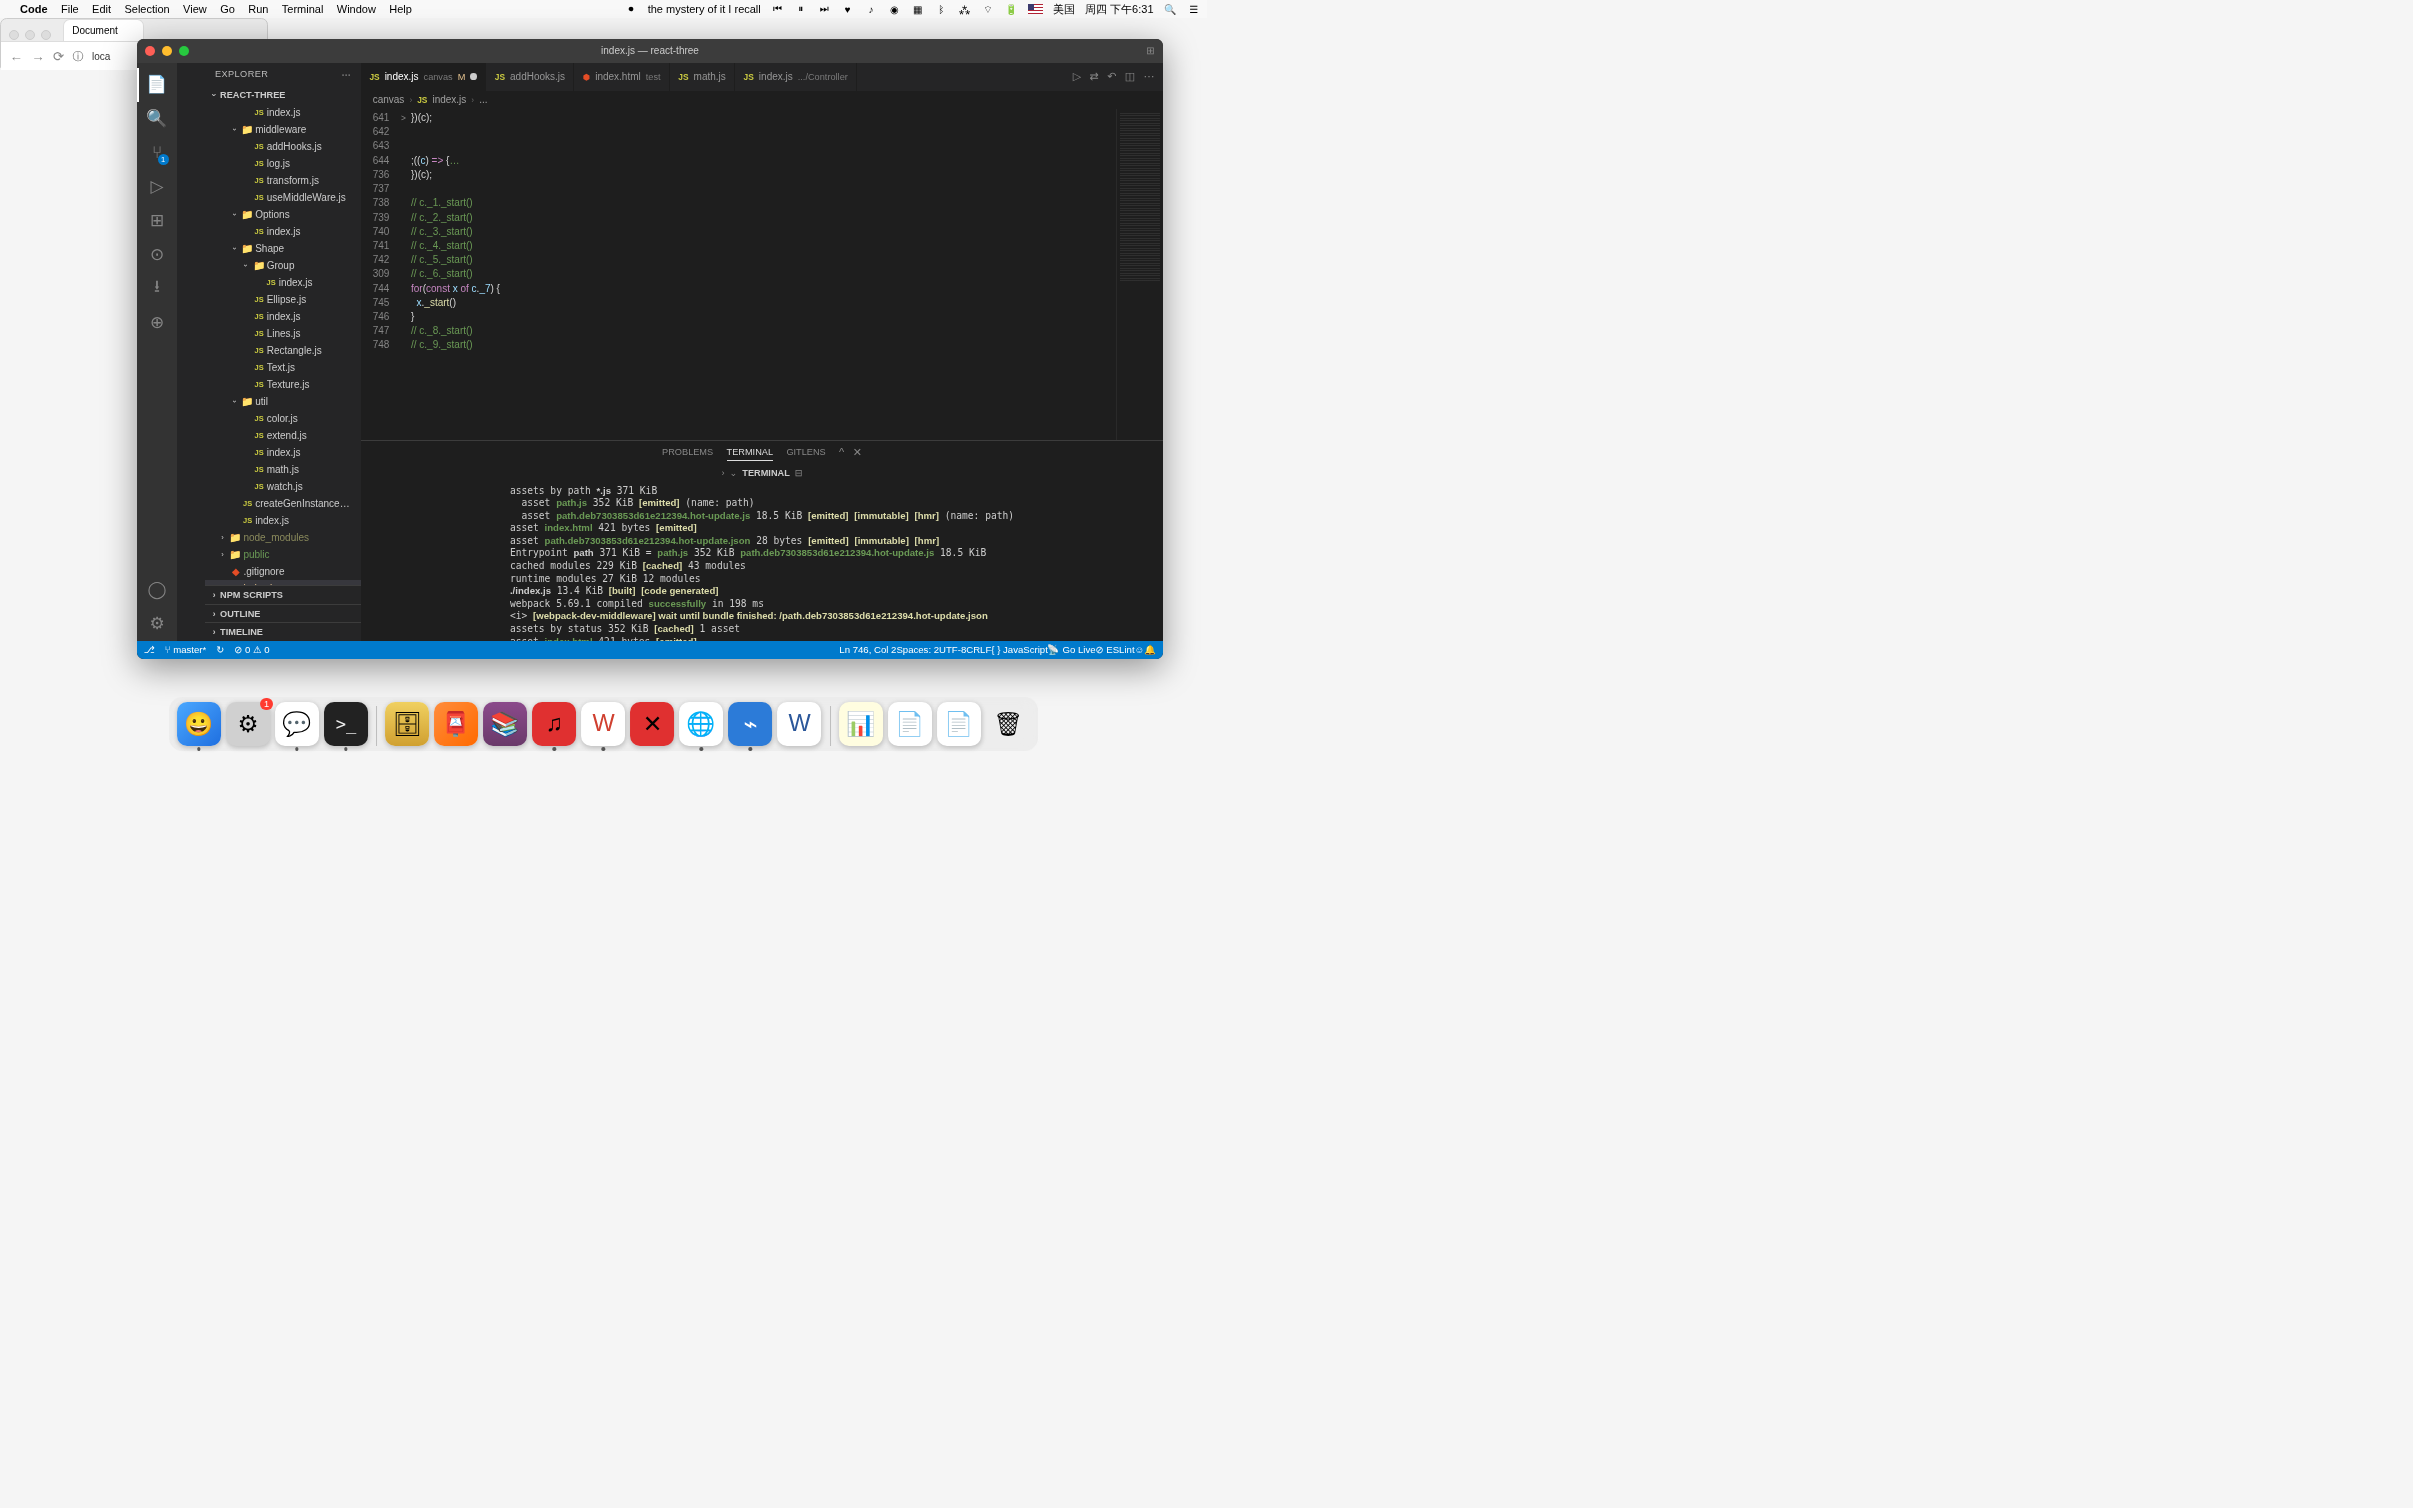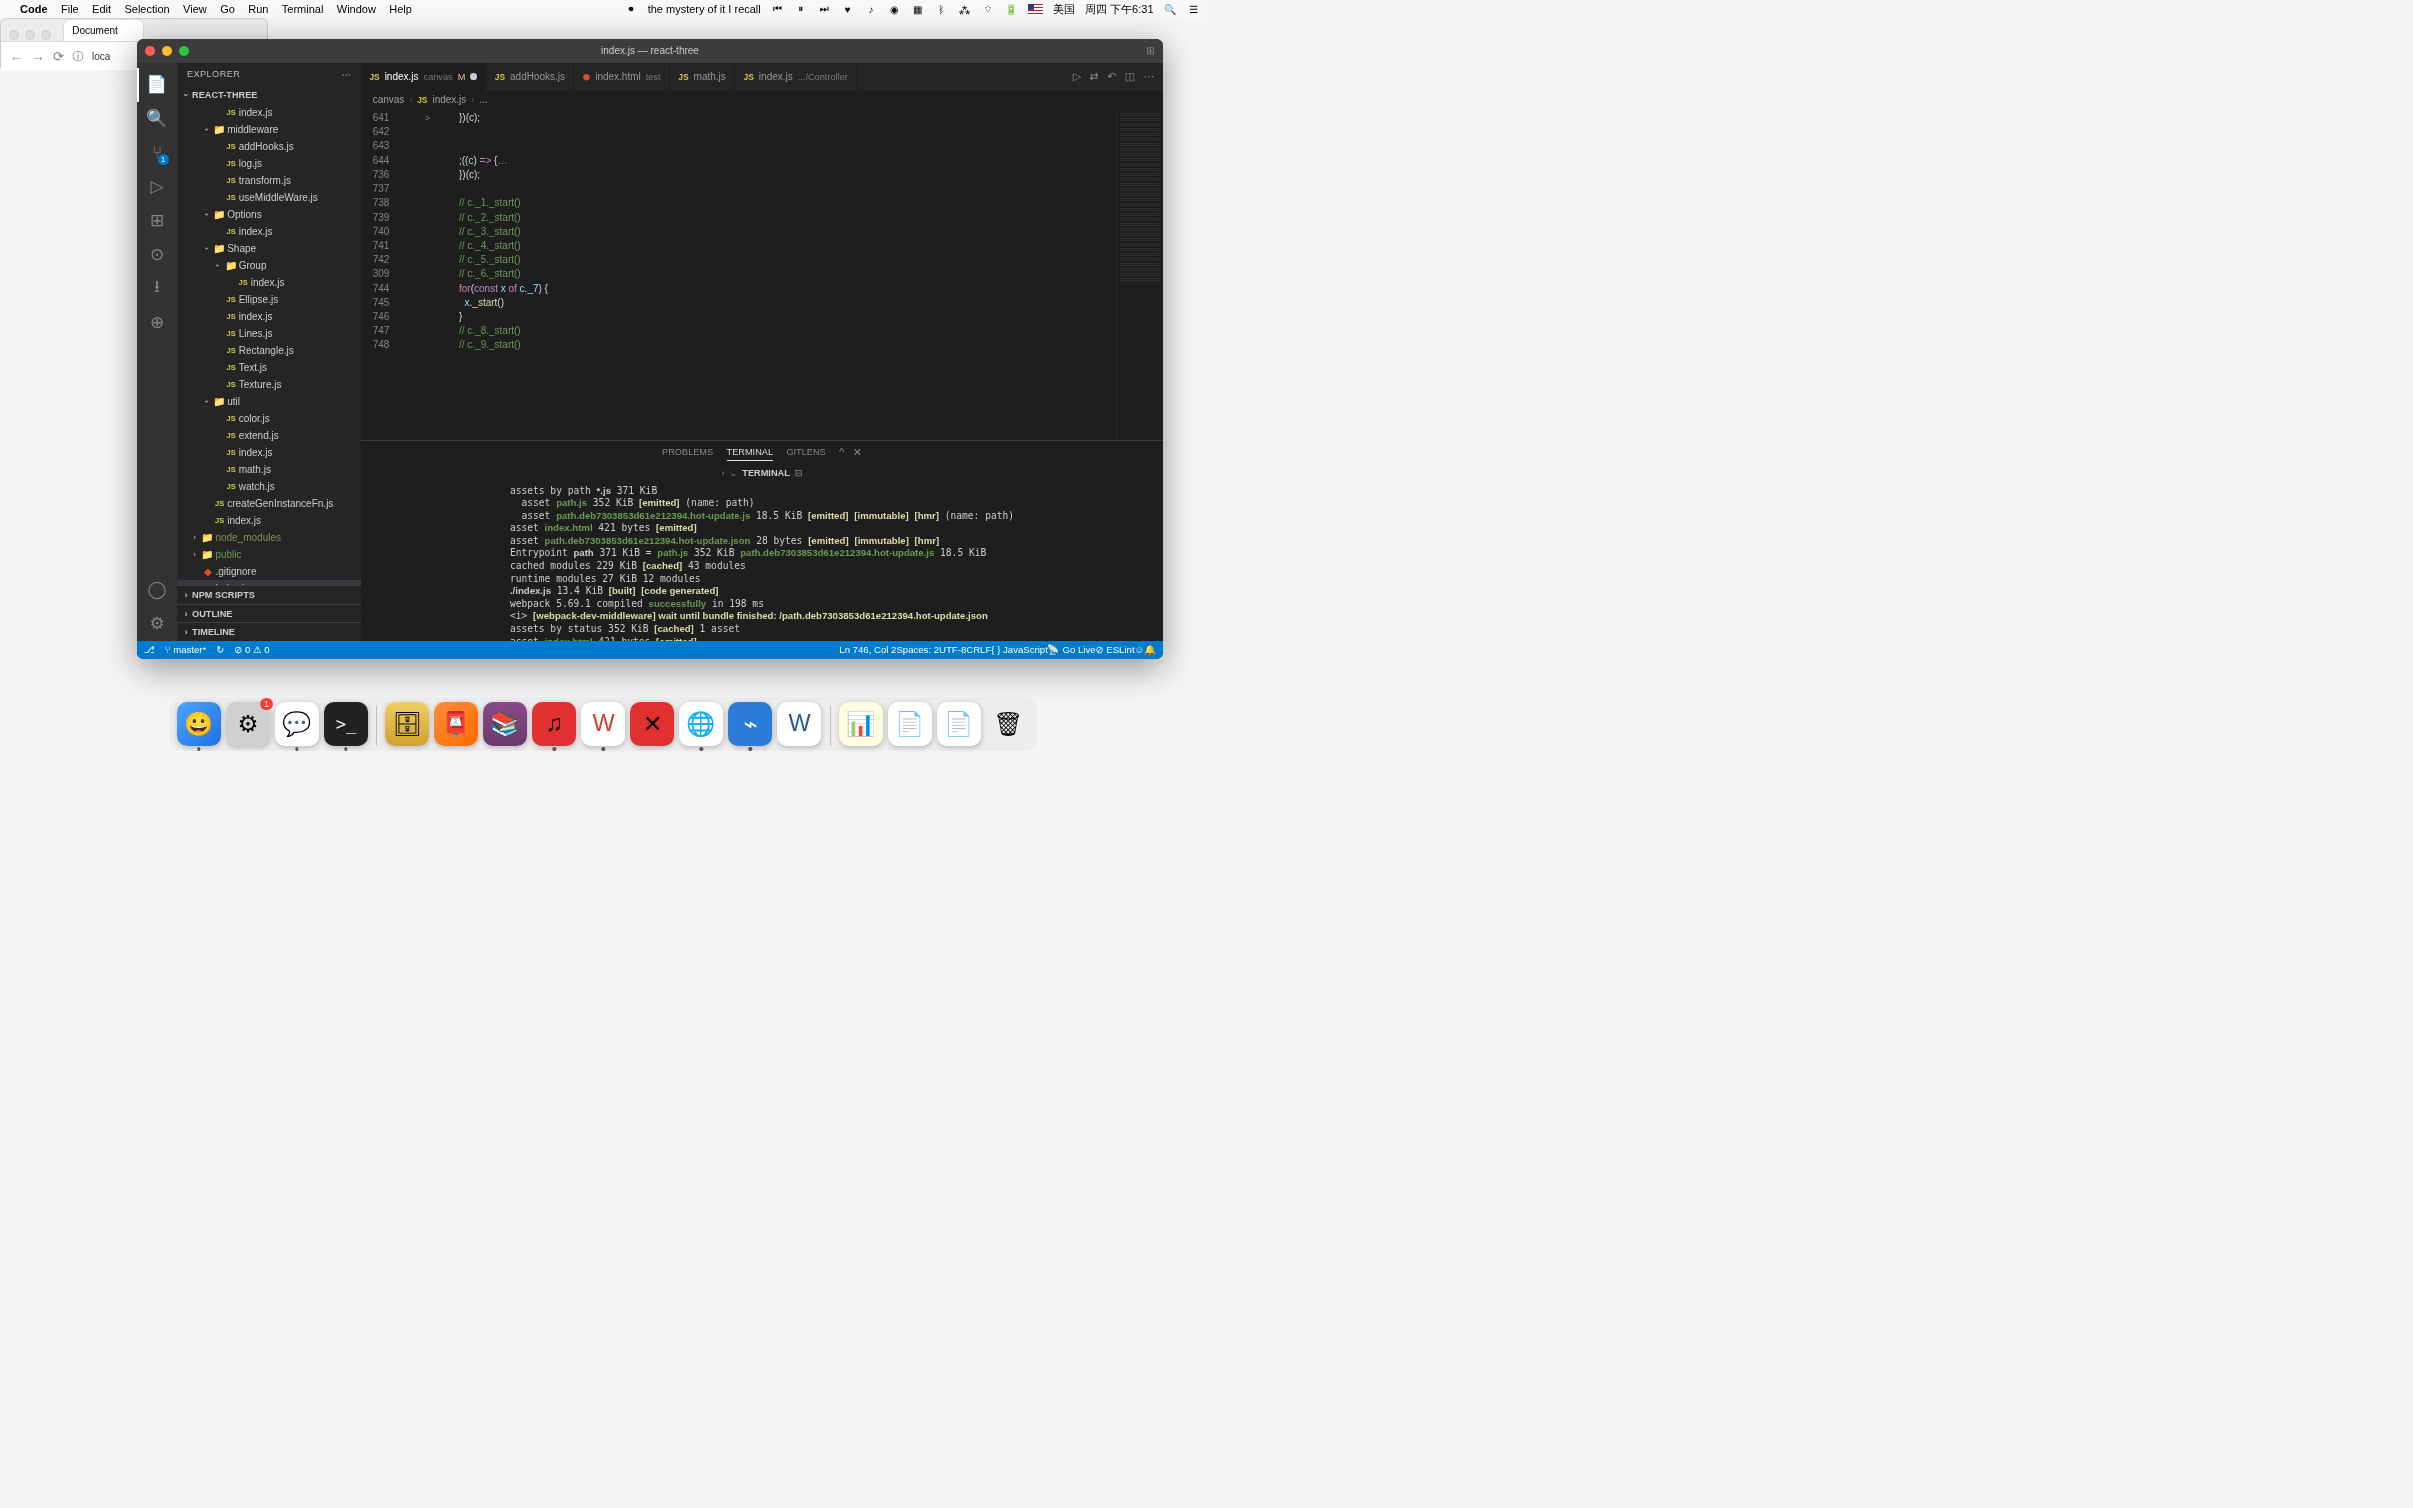--- a/index.html
+++ b/index.html
@@ -37,21 +37,21 @@
 
 
 .activity-bar { width: 40px; background: #333333; display: flex; flex-direction: column; align-items: center; padding-top: 5px; }
 .activity-item { width: 40px; height: 34px; display: flex; align-items: center; justify-content: center; color: #858585; cursor: pointer; position: relative; font-size: 17px; }
 .activity-item.active { color: #fff; }
 .activity-item.active::before { content: ""; position: absolute; left: 0; top: 0; bottom: 0; width: 1.7px; background: #fff; }
 .activity-bottom { margin-top: auto; }
 .activity-badge { position: absolute; bottom: 5px; right: 8.4px; background: #007acc; color: #fff; font-size: 7.5px; border-radius: 6.7px; padding: 0.8px 3.4px; }
 
 
-.sidebar { width: 184px; background: #252526; display: flex; flex-direction: column; color: #ccc; font-size: 10px; }
+.sidebar { width: 184px; background: #252526; display: flex; flex-direction: column; color: #ccc; font-size: 10px; padding-left: 28px; }
 .sidebar-header { height: 23.5px; display: flex; align-items: center; justify-content: space-between; padding: 0 10px; color: #bbb; font-size: 9.2px; letter-spacing: 0.4px; }
 .section-header { height: 18.4px; display: flex; align-items: center; padding: 0 3.4px; font-size: 9.2px; font-weight: 700; color: #ccc; cursor: pointer; }
 .section-header .chev { width: 11.7px; text-align: center; font-size: 8.4px; transform: rotate(90deg); }
 .tree { overflow-y: auto; flex: 1; }
 .tree-row { height: 17px; display: flex; align-items: center; padding-right: 6.7px; cursor: pointer; color: #ccc; }
 .tree-row.selected { background: #37373d; }
 .tree-row .chev { width: 11.7px; text-align: center; font-size: 7.5px; color: #ccc; }
 .tree-row .chev.down { transform: rotate(90deg); }
 .tree-row .icon { width: 15px; text-align: center; font-size: 10px; }
 .tree-row .js-icon { color: #cbcb41; font-weight: 700; font-size: 7.5px; }
@@ -72,21 +72,21 @@
 .tab.active { background: #1e1e1e; color: #fff; }
 .tab .js-icon { color: #cbcb41; font-size: 8.4px; font-weight: 700; }
 .tab .html-icon { color: #e44d26; font-size: 8.4px; }
 .tab .desc { color: #7a7a7a; font-size: 9.2px; }
 .tab .dirty { width: 6.7px; height: 6.7px; border-radius: 50%; background: #ccc; }
 .tabs-actions { margin-left: auto; display: flex; align-items: center; gap: 8.4px; padding: 0 8.4px; color: #888; font-size: 11px; }
 
 .breadcrumb { height: 18.4px; display: flex; align-items: center; padding: 0 11.7px; gap: 5px; font-size: 10px; color: #a0a0a0; border-bottom: 0.8px solid #1e1e1e; }
 .breadcrumb .chev { font-size: 8.4px; color: #666; }
 
-.editor { flex: 1; display: flex; position: relative; font-family: Menlo, Monaco, monospace; font-size: 10px; min-height: 0; gap: 24px; }
+.editor { flex: 1; display: flex; position: relative; font-family: Menlo, Monaco, monospace; font-size: 10px; min-height: 0; }
 .gutter { width: 40px; text-align: right; color: #858585; padding-right: 11.7px; line-height: 14.2px; padding-top: 1.7px; }
 .code { flex: 1; color: #d4d4d4; line-height: 14.2px; padding-top: 1.7px; white-space: pre; overflow: hidden; }
 .fold-gutter { width: 10px; color: #858585; line-height: 14.2px; padding-top: 1.7px; font-size: 8.4px; }
 .minimap { width: 47px; background: #1e1e1e; border-left: 0.8px solid #2a2a2a; position: relative; }
 .minimap-pattern { position: absolute; top: 3.4px; left: 3.4px; right: 3.4px; height: 168px; background: repeating-linear-gradient(to bottom, #3a3a3a 0px, #3a3a3a 0.8px, transparent 0.8px, transparent 2.5px); opacity: 0.6; }
 
 .kw { color: #c586c0; }
 .fn { color: #dcdcaa; }
 .com { color: #6a9955; }
 .var { color: #9cdcfe; }

